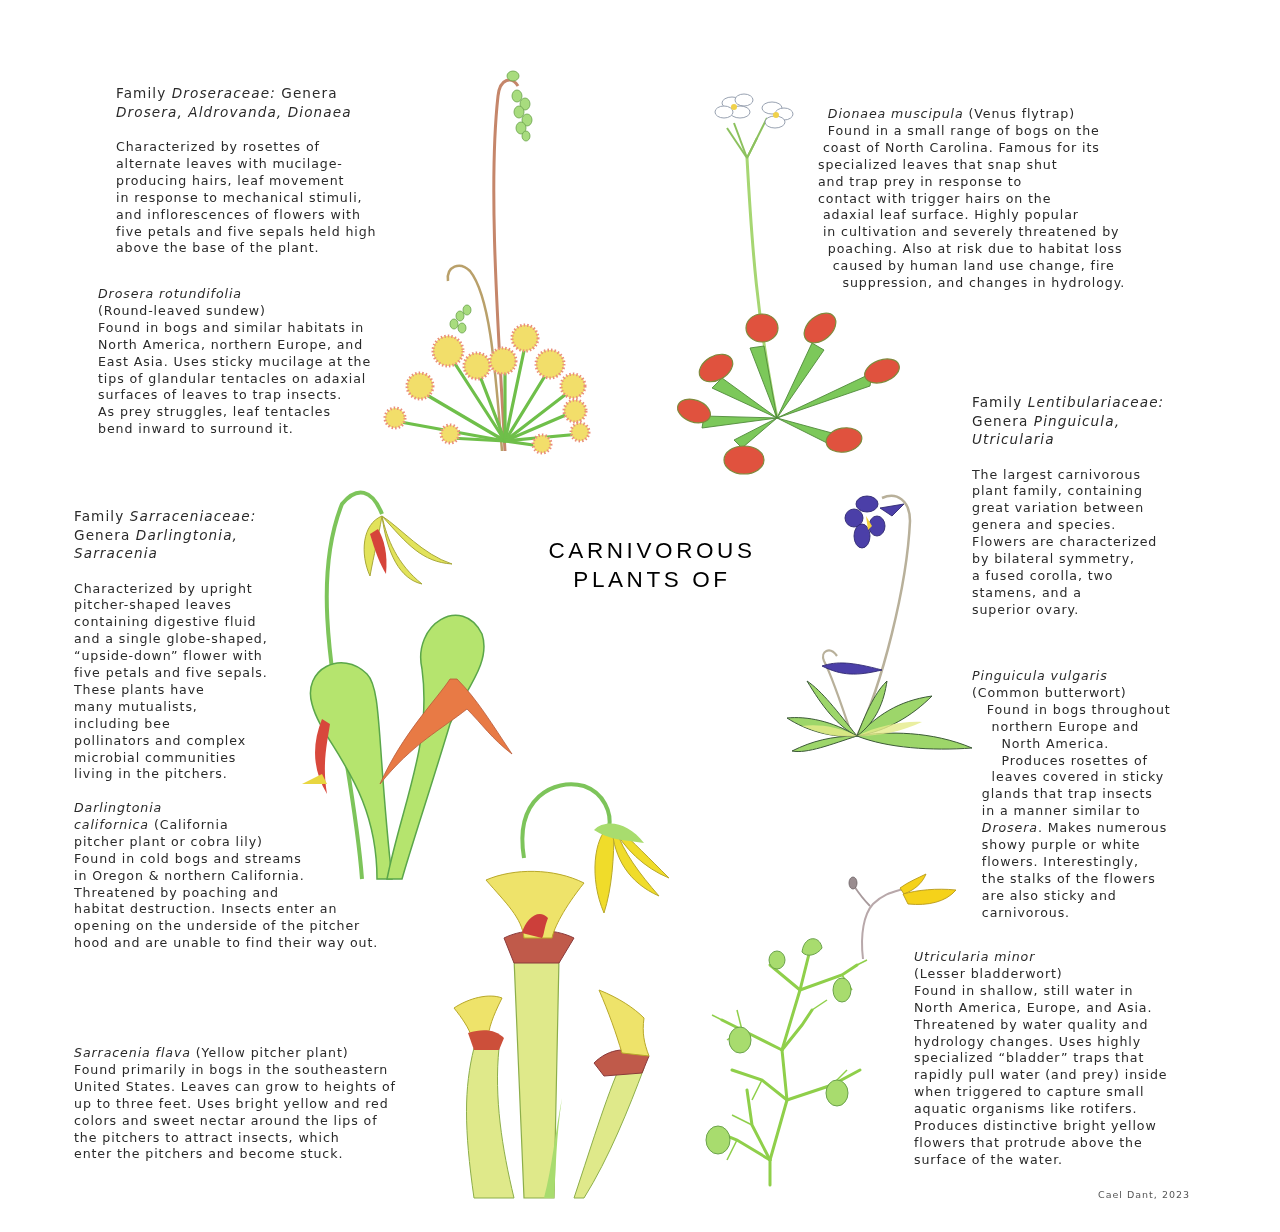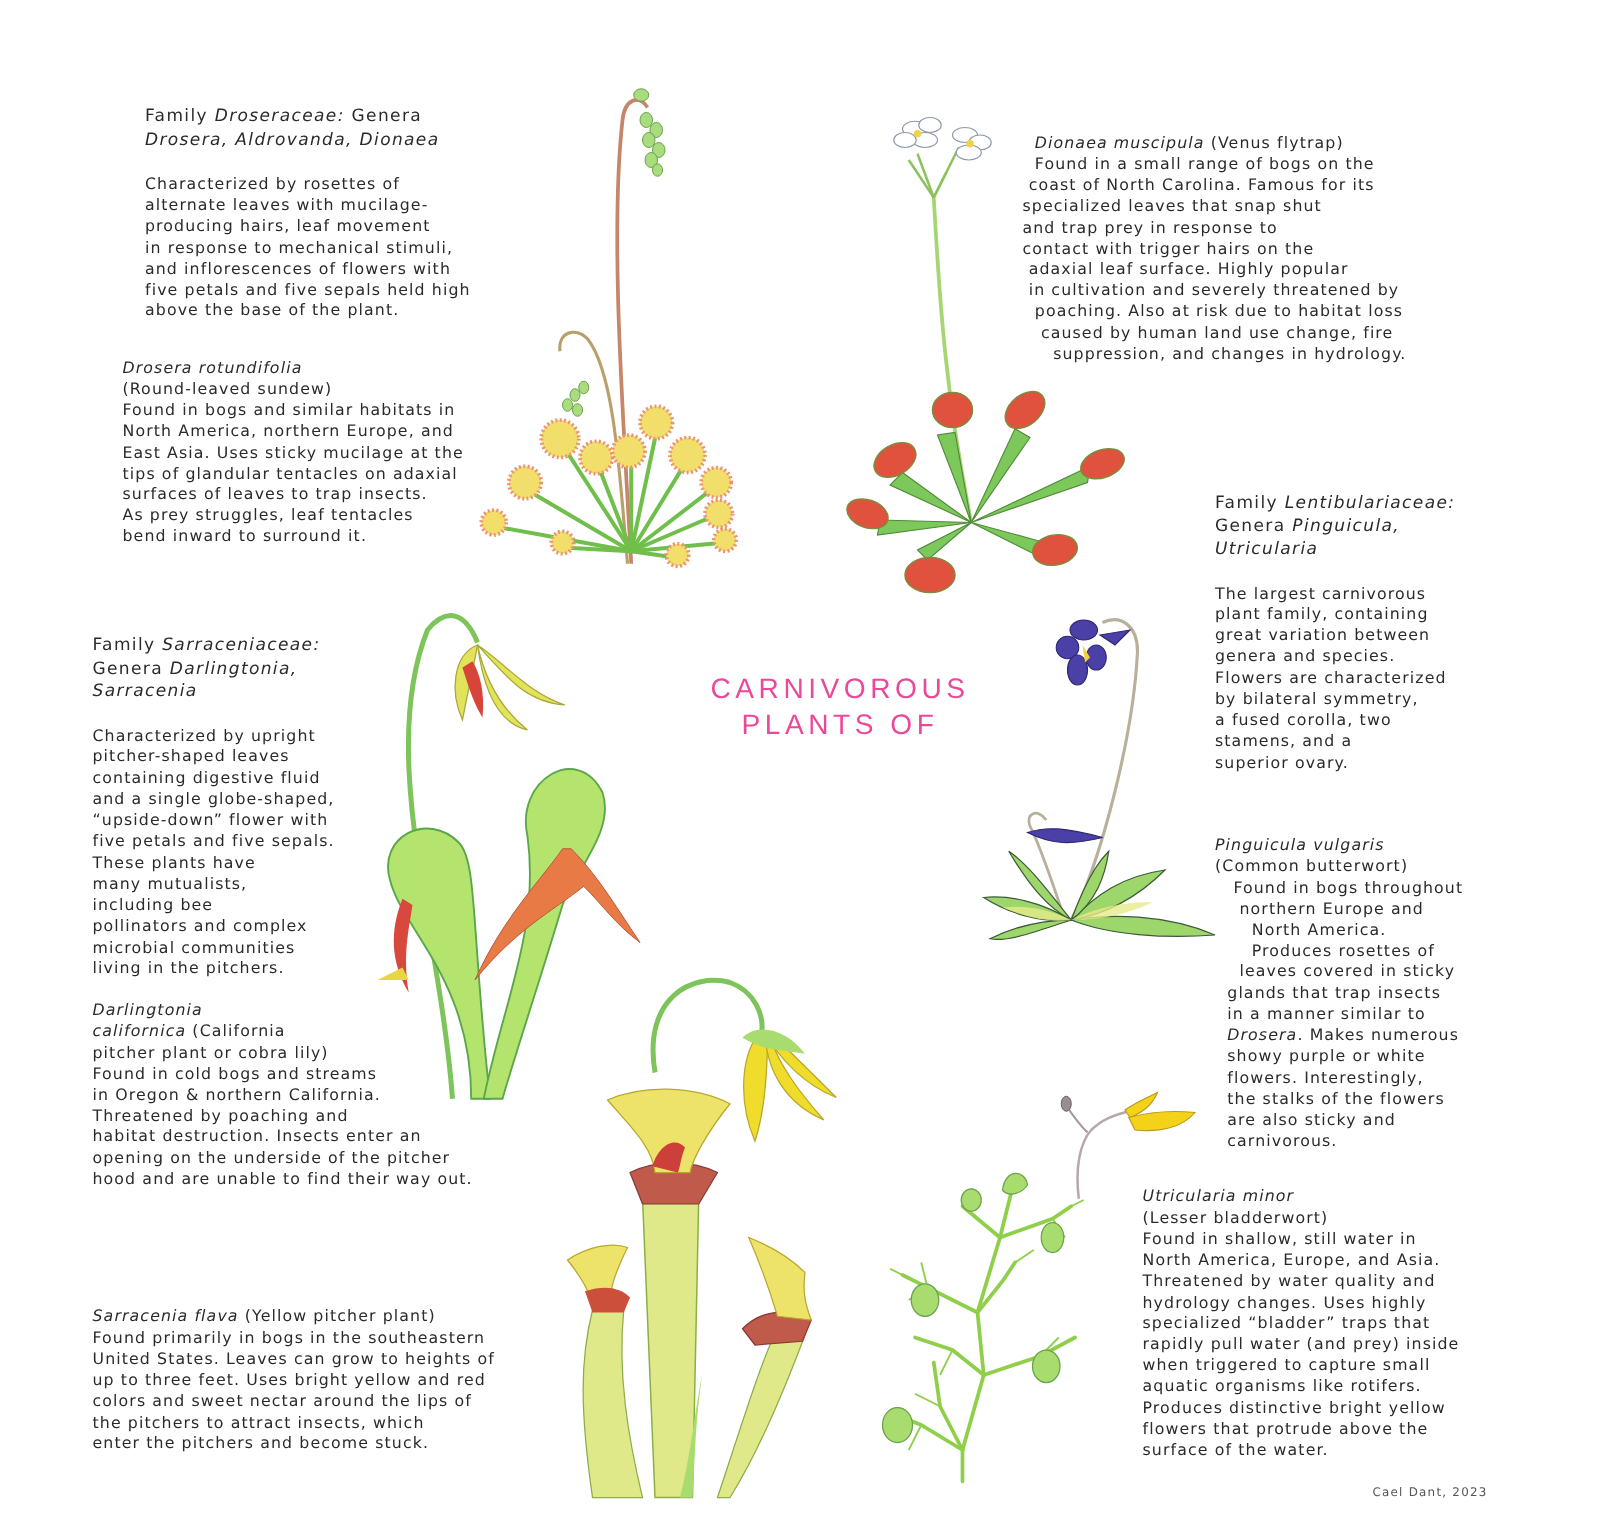--- a/index.html
+++ b/index.html
@@ -3,22 +3,22 @@
   <meta charset="utf-8">
   <style>
     html, body { margin: 0; padding: 0; background: #ffffff; }
     body { width: 1280px; height: 1232px; position: relative; overflow: hidden;
       font-family: "DejaVu Sans", "Liberation Sans", sans-serif; color: #2b2b2b; }
     .blk { position: absolute; font-size: 12.6px; line-height: 16.9px; letter-spacing: 0.9px; color: #2a2a2a; }
     .blk .ln { display: block; white-space: pre; }
     .blk .fam { font-size: 13.6px; line-height: 18.5px; letter-spacing: 1.1px; }
     .gap { display: block; height: 18px; }
     i, .it { font-style: italic; }
-    .title { position: absolute; left: 532px; top: 536px; width: 280px; text-align: center;
-      font-family: "Liberation Sans", sans-serif; font-size: 22.5px; line-height: 29px; letter-spacing: 3.6px; color: #ec4899; }
+    .title { position: absolute; left: 512px; top: 536px; width: 280px; text-align: center;
+      font-family: "Liberation Sans", sans-serif; font-size: 22.5px; line-height: 29px; letter-spacing: 3.6px; color: #000000; }
     .title span { display: block; }
     .credit { position: absolute; left: 1098px; top: 1189px; font-size: 9.5px; letter-spacing: 1px; color: #555; }
     svg.plant { position: absolute; overflow: visible; }
   </style>
 </head>
 <body>
 
 <div class="title">
   <span>CARNIVOROUS</span>
   <span>PLANTS OF</span>

